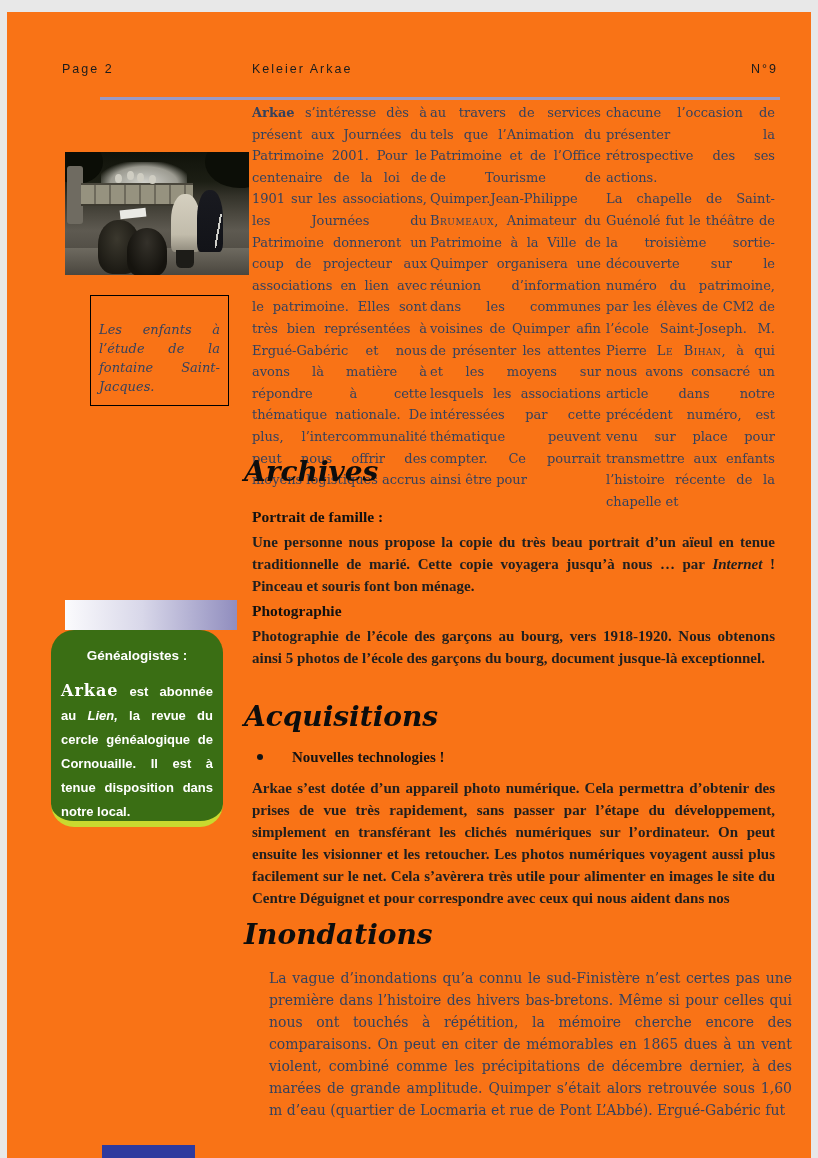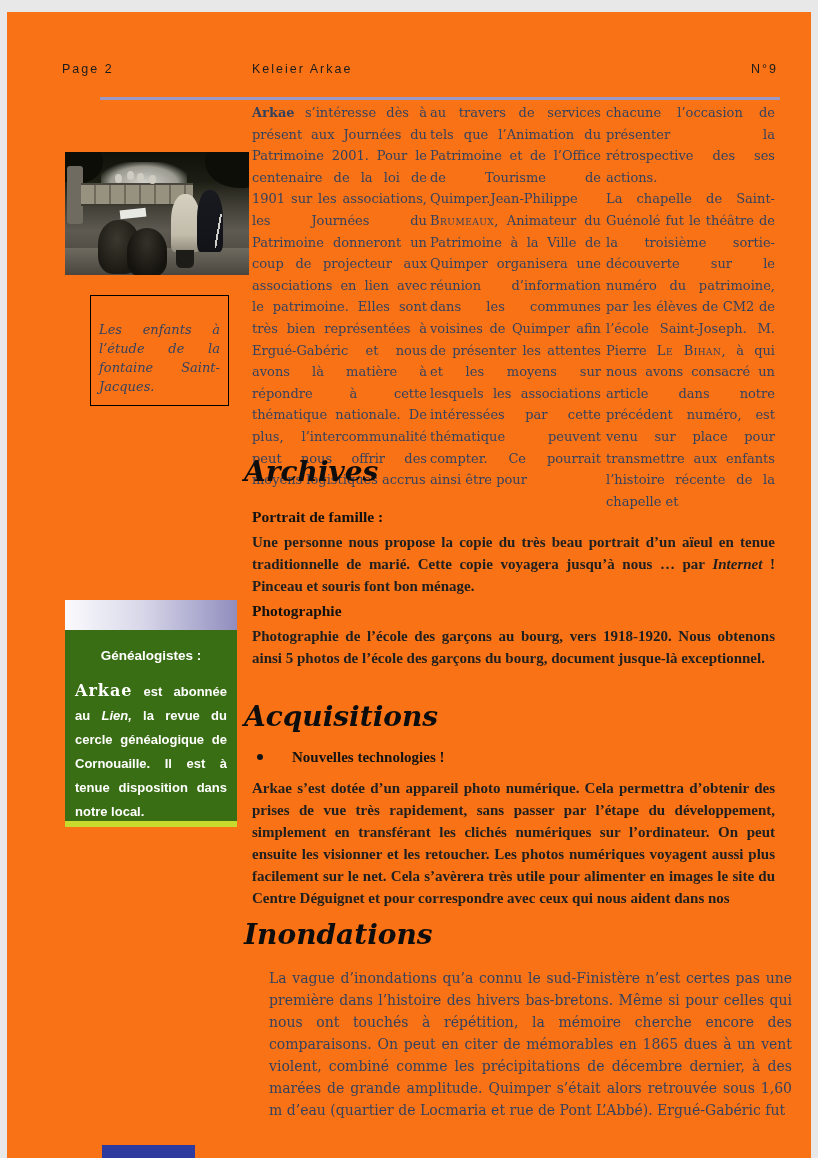--- a/index.html
+++ b/index.html
@@ -44,23 +44,23 @@
     color:#35425e;text-align:justify;}
   .col p{margin:0;}
   .col1{left:245px;width:175px;}
   .col2{left:423px;width:171px;}
   .col3{left:599px;width:169px;}
   .lead-bold{font-weight:bold;}
   .smallcaps{font-variant:small-caps;letter-spacing:0.5px;}
   
   .side-grad{position:absolute;left:58px;top:588px;width:172px;height:30px;
     background:linear-gradient(90deg,#fbfbfd 0%,#d8d7e9 45%,#908dbe 100%);}
-  .greenbox{position:absolute;left:58px;top:618px;width:172px;height:197px;background:#3a6e14;
+  .greenbox{position:absolute;left:44px;top:618px;width:172px;height:197px;background:#3a6e14;
     border-bottom:6px solid #c9da2f;color:#ffffff;font-family:"Liberation Sans",sans-serif;
-    box-sizing:border-box;padding:18px 10px 0 10px;}
+    box-sizing:border-box;padding:18px 10px 0 10px;border-radius:23px;}
   .gb-title{text-align:center;font-weight:bold;font-size:13.5px;margin:0 0 16px 0;}
   .gb-text{font-weight:bold;font-size:13px;line-height:24px;text-align:justify;margin:0;}
   .gb-lead{font-family:"DejaVu Serif",serif;font-size:16px;letter-spacing:1px;}
   
   .sec-title{position:absolute;left:237px;margin:0;font-family:"DejaVu Serif",serif;
     font-style:italic;font-weight:bold;font-size:28px;color:#0d0d0d;}
   .t-archives{top:443px;} .t-acquisitions{top:688px;text-align:center;} .t-inondations{top:906px;}
   .subhead{position:absolute;left:245px;margin:0;font-family:Liberation Serif, serif;
     font-weight:bold;font-size:15.5px;color:#111;}
   .s-portrait{top:496px;} .s-photographies{top:590px;}

